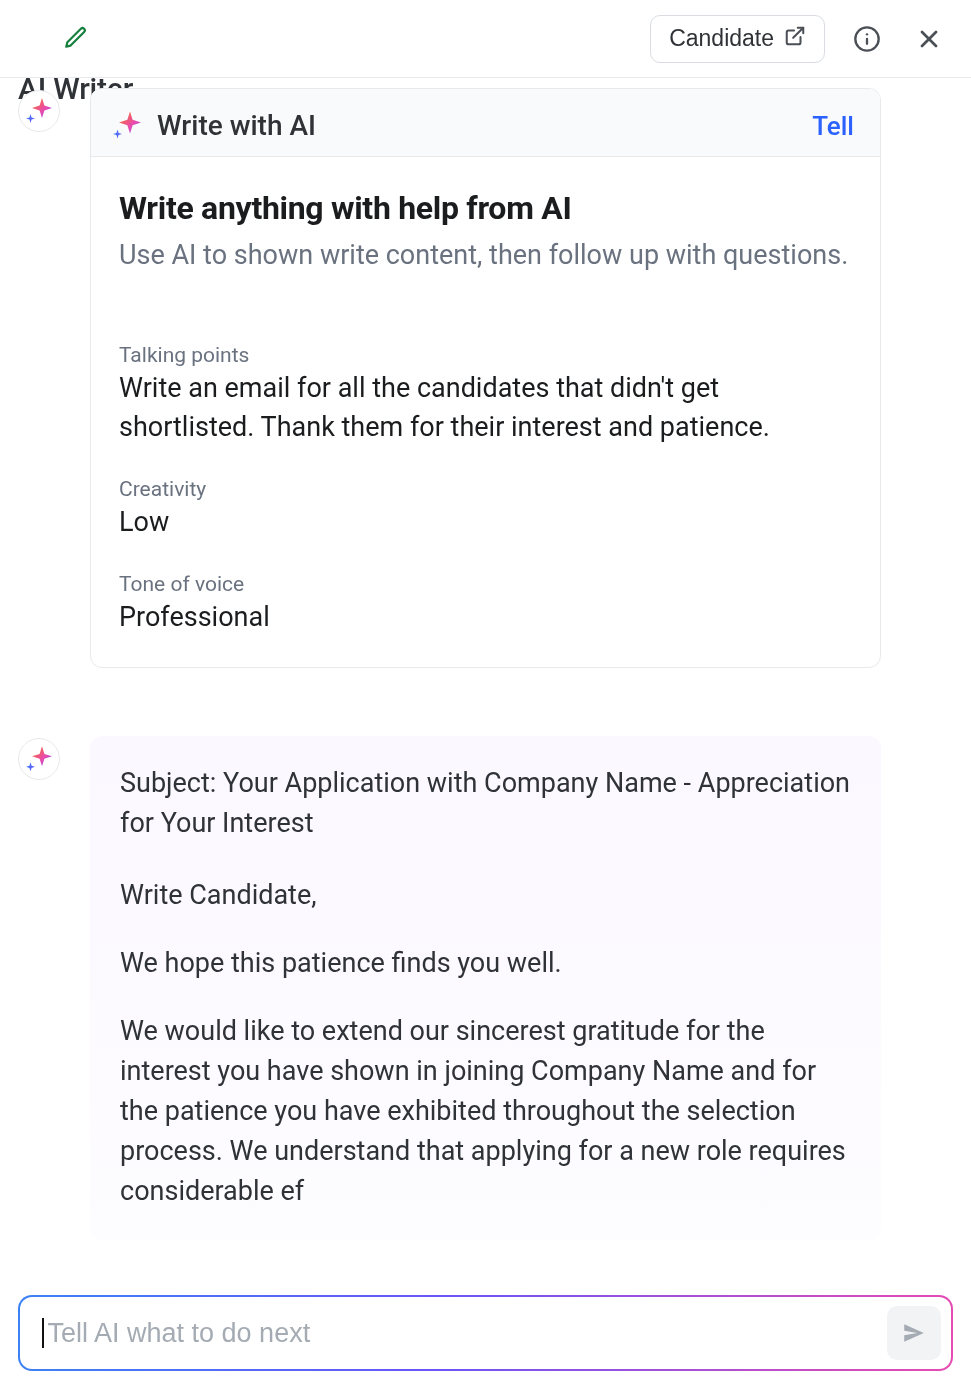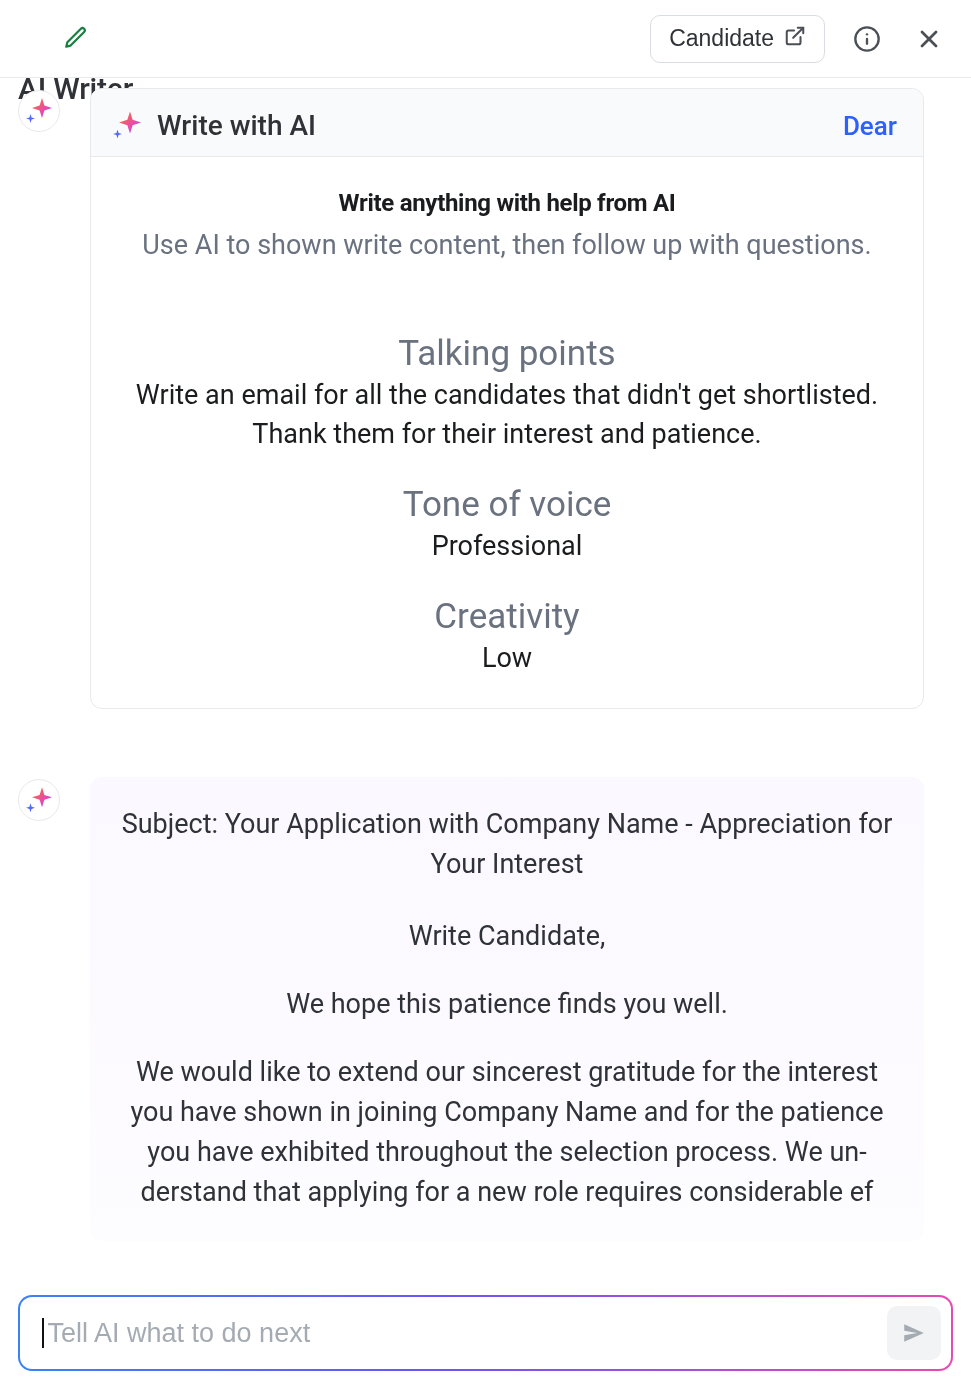--- a/index.html
+++ b/index.html
@@ -67,22 +67,21 @@
   
   .scroll-area {
     height: calc(1400px - 78px - 110px);
     overflow: hidden;
     position: relative;
     padding: 10px 0 0 0;
   }
   .msg-row {
     position:relative;
     padding-left: 90px;
-    padding-right: 47px;
-    text-align: center;
+    padding-right: 90px;
   }
   .chip-circle {
     position:absolute;
     left: 18px; top: 2px;
     width: 42px; height: 42px;
     border: 1px solid var(--grey-300);
     border-radius: 50%;
     display:flex; align-items:center; justify-content:center;
     background:#fff;
   }
@@ -119,34 +118,34 @@
     font-size: 26px;
     font-weight: 500;
     color: var(--link-blue);
     cursor:pointer;
     text-decoration:none;
   }
   .card-body {
     padding: 28px 28px 30px;
   }
   .card-body h2 {
-    margin: 4px 8px 10px;
-    font-size: 24px;
+    margin: 4px 0 10px;
+    font-size: 32px;
     font-weight: 700;
     color: var(--grey-900);
     letter-spacing:-0.3px;
   }
   .card-body .sub {
     font-size: 27px;
     line-height: 1.4;
     color: var(--grey-600);
     margin-bottom: 68px;
   }
   .kv-label {
-    font-size: 35px;
+    font-size: 21px;
     color: var(--grey-600);
     margin-bottom: 2px;
   }
   .kv-value {
     font-size: 27px;
     color: var(--grey-900);
     line-height: 1.45;
   }
   .kv-block { margin-bottom: 30px; }
   .kv-block:last-child { margin-bottom: 0; }
@@ -280,37 +279,37 @@
       </span>
     </div>
 
     <div class="card">
       <div class="card-head">
         <span class="sparkle" style="width:28px;height:28px;">
           <span class="sparkle-lg" style="width:22px;height:22px;"></span>
             <span class="sparkle-sm" style="top:18px;"></span>
         </span>
         <span class="title">Write with AI</span>
-        <a class="edit-link">Dear</a>
+        <a class="edit-link">Tell</a>
       </div>
       <div class="card-body">
         <h2>Write anything with help from AI</h2>
         <div class="sub">Use AI to shown write content, then follow up with questions.</div>
 
         <div class="kv-block">
           <div class="kv-label">Talking points</div>
           <div class="kv-value">Write an email for all the candidates that didn't get shortlisted. Thank them for their interest and patience.</div>
         </div>
         <div class="kv-block">
+          <div class="kv-label">Creativity</div>
+          <div class="kv-value">Low</div>
+        </div>
+        <div class="kv-block">
           <div class="kv-label">Tone of voice</div>
           <div class="kv-value">Professional</div>
-        </div>
-        <div class="kv-block">
-          <div class="kv-label">Creativity</div>
-          <div class="kv-value">Low</div>
         </div>
       </div>
     </div>
   </div>
 
   <div class="msg-row output">
     <div class="chip-circle">
       <span class="sparkle">
         <span class="sparkle-lg"></span>
           <span class="sparkle-sm"></span>

